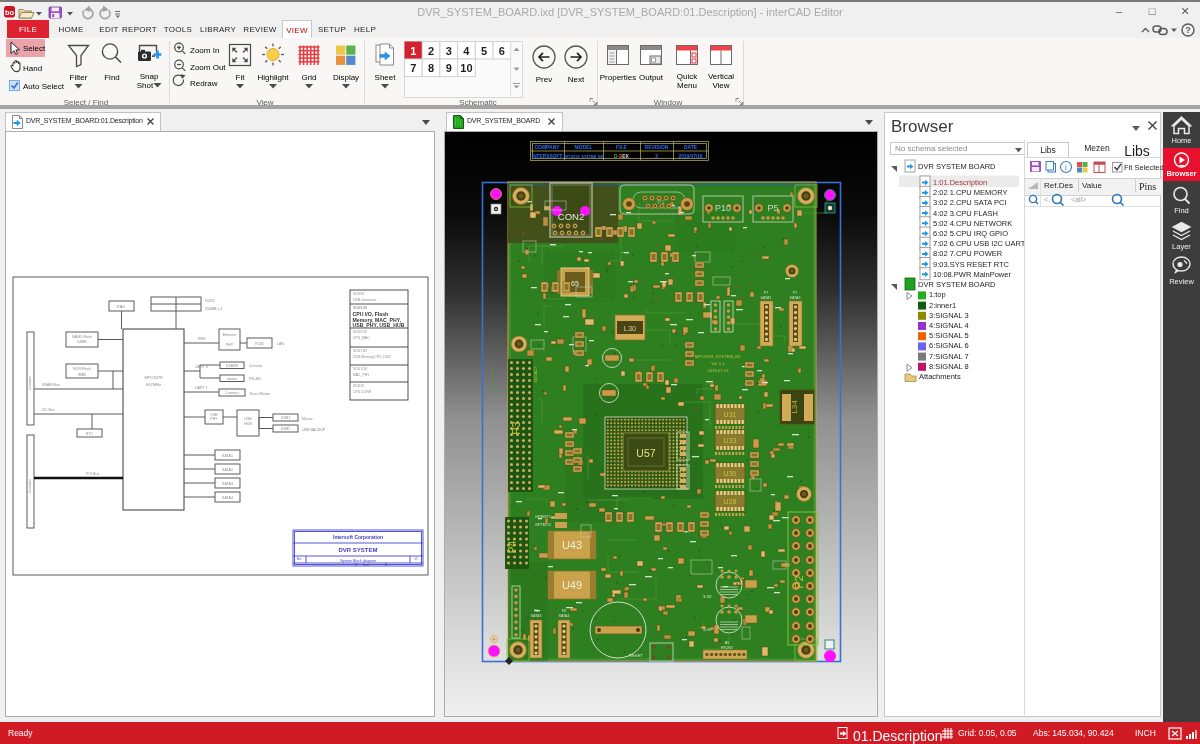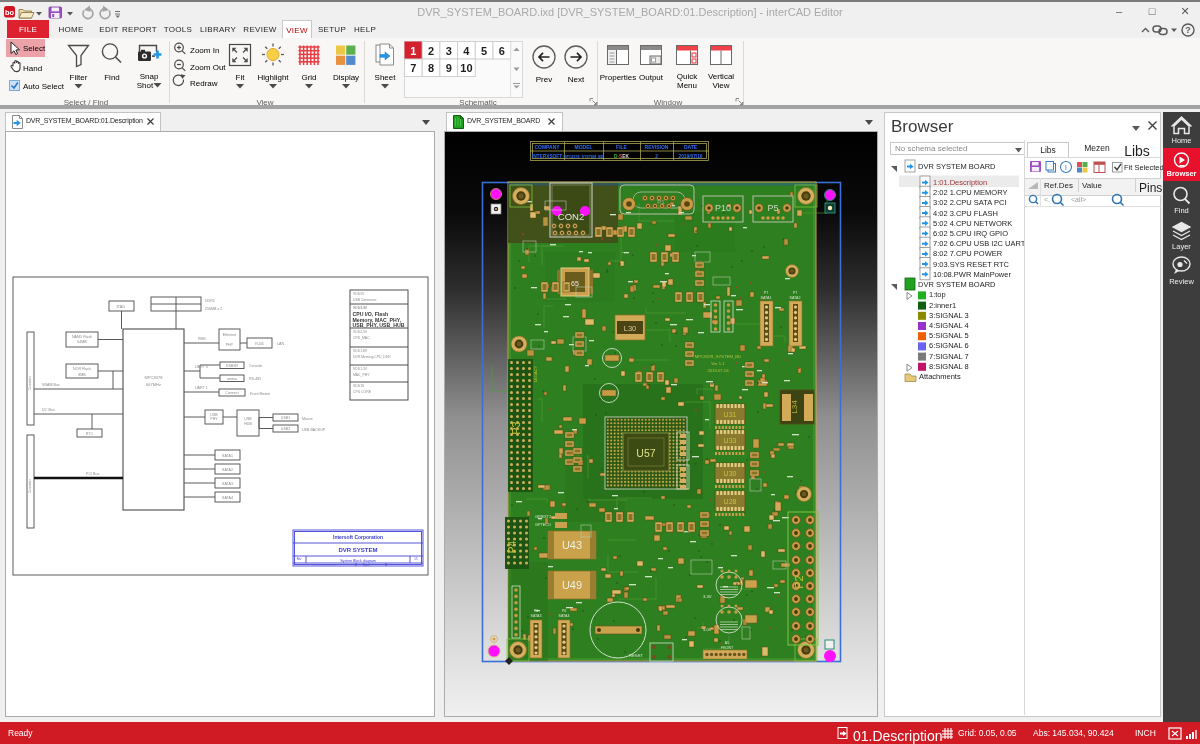--- a/index.html
+++ b/index.html
@@ -2052,21 +2052,21 @@
 
       <div class="abs" style="left:0px; top:38px; width:136px; height:18px; background:#f2f2f2; border-top:1px solid #d0d0d0; border-bottom:1px solid #d0d0d0;">
         <svg class="abs" style="left:2px; top:2px;" width="12" height="9" viewBox="0 0 12 9">
             <path d="M1 8 L11 8 L11 1 Z" fill="#b8b8b8"></path>
           </svg>
         <div class="abs" style="left:15px; top:0; width:1px; height:13px; background:#d0d0d0;"></div>
         <div class="abs" style="left:19px; top:2px; font-size:8px; color:#1e1e1e;">Ref.Des</div>
         <div class="abs" style="left:53px; top:0; width:1px; height:13px; background:#d0d0d0;"></div>
         <div class="abs" style="left:57px; top:2px; font-size:8px; color:#1e1e1e;">Value</div>
         <div class="abs" style="left:110px; top:0; width:1px; height:13px; background:#d0d0d0;"></div>
-        <div class="abs" style="left:114px; top:2px; font-size:12px; color:#1e1e1e;">Pins</div>
+        <div class="abs" style="left:114px; top:2px; font-size:10px; color:#1e1e1e;font-family:Liberation Serif, serif;">Pins</div>
       </div>
       <div class="abs" style="left:0px; top:51px; width:136px; height:16px; border-bottom:1px solid #e0e0e0;">
         <svg class="abs" style="left:2px; top:2px;" width="132" height="13" viewBox="0 0 132 13">
           <circle cx="6" cy="6" r="3.6" fill="none" stroke="#2e75b6" stroke-width="1.4"></circle>
             <line x1="8.5" y1="8.5" x2="11" y2="11" stroke="#2e75b6" stroke-width="1.4"></line>
           <text x="17" y="9" font-size="7" fill="#9a9a9a">&lt;.</text>
           <circle cx="30" cy="6" r="4.5" fill="none" stroke="#2e75b6" stroke-width="1.6"></circle>
             <line x1="33" y1="9" x2="36.5" y2="12.5" stroke="#2e75b6" stroke-width="1.6"></line>
           <text x="44" y="9" font-size="7" fill="#9a9a9a">&lt;all&gt;</text>
           <circle cx="90" cy="6" r="4.5" fill="none" stroke="#2e75b6" stroke-width="1.6"></circle>

